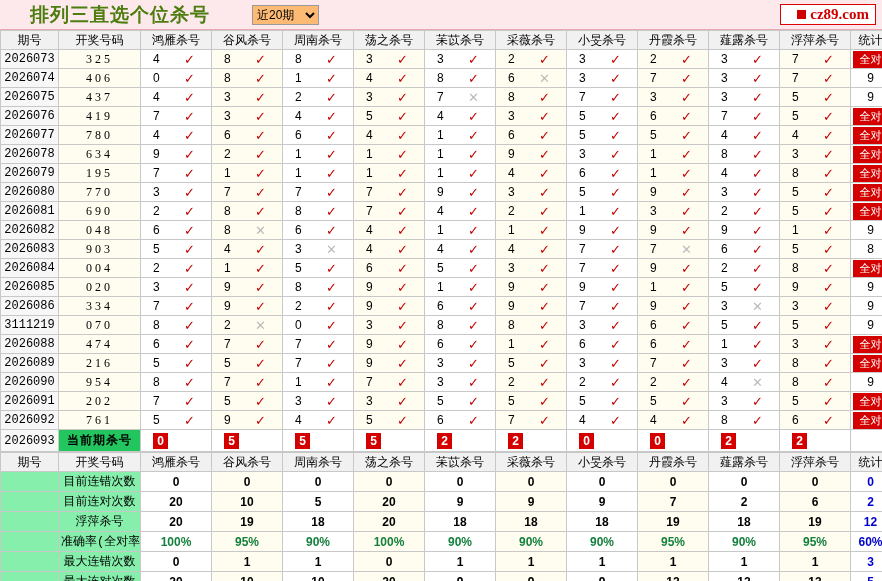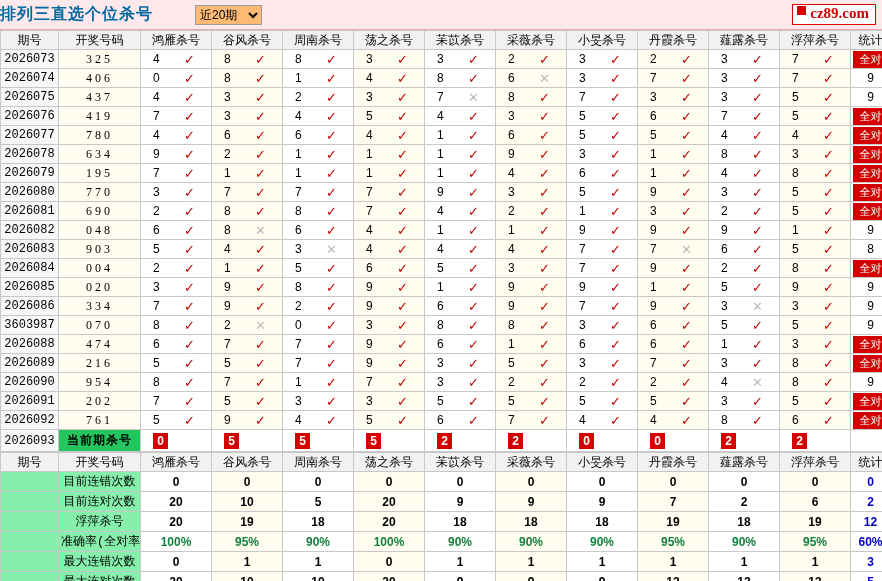--- a/index.html
+++ b/index.html
@@ -18,42 +18,44 @@
   
   .topbar {
     height: 30px;
     background: #fde9ec;
     border-bottom: 1px solid #e8aab5;
     display: flex;
     align-items: center;
     position: relative;
   }
   .topbar-title {
-    font-size: 16px;
+    font-size: 19px;
     font-weight: bold;
-    color: #0369a1;
+    color: #4d7c0f;
+    margin-left: 30px;
     letter-spacing: 1px;
   }
   .topbar-select {
     margin-left: 42px;
     font-size: 12px;
     height: 20px;
     border: 1px solid #9a9a9a;
     background: #fdba74;
     color: #000;
     font-family: "Liberation Sans", sans-serif;
   }
   .logo {
     position: absolute;
     right: 6px;
     top: 4px;
     border: 1px solid #d00;
     background: #fff;
-    padding: 1px 6px 2px 4px;
+    padding: 1px 6px 2px 16px;
     display: flex;
+    align-items: center;
     height: 21px;
   }
   .logo .sq {
     width: 9px; height: 9px;
     background: #d00000;
     margin-right: 4px;
   }
   .logo .txt {
     color: #d00000;
     font-size: 15px;
@@ -1146,21 +1148,21 @@
           </td>
           <td class="kill alt">
             <div class="wrap">
               <span class="num">3</span>
               <span class="mark-ok">✓</span>
             </div>
           </td>
           <td class="stat">9</td>
         </tr>
         <tr>
-          <td class="issue">3603987</td>
+          <td class="issue">3111219</td>
           <td class="code">070</td>
           <td class="kill">
             <div class="wrap">
               <span class="num">8</span>
               <span class="mark-ok">✓</span>
             </div>
           </td>
           <td class="kill alt">
             <div class="wrap">
               <span class="num">2</span>

